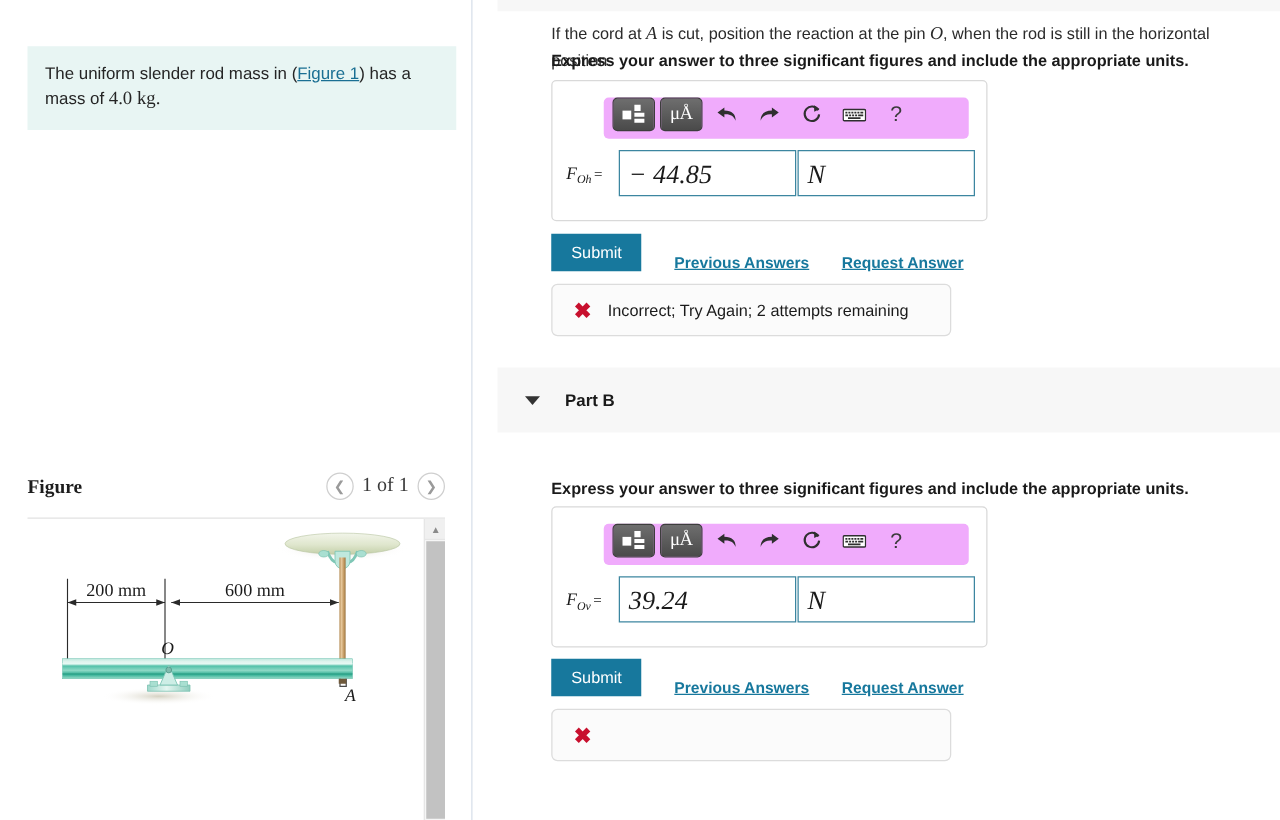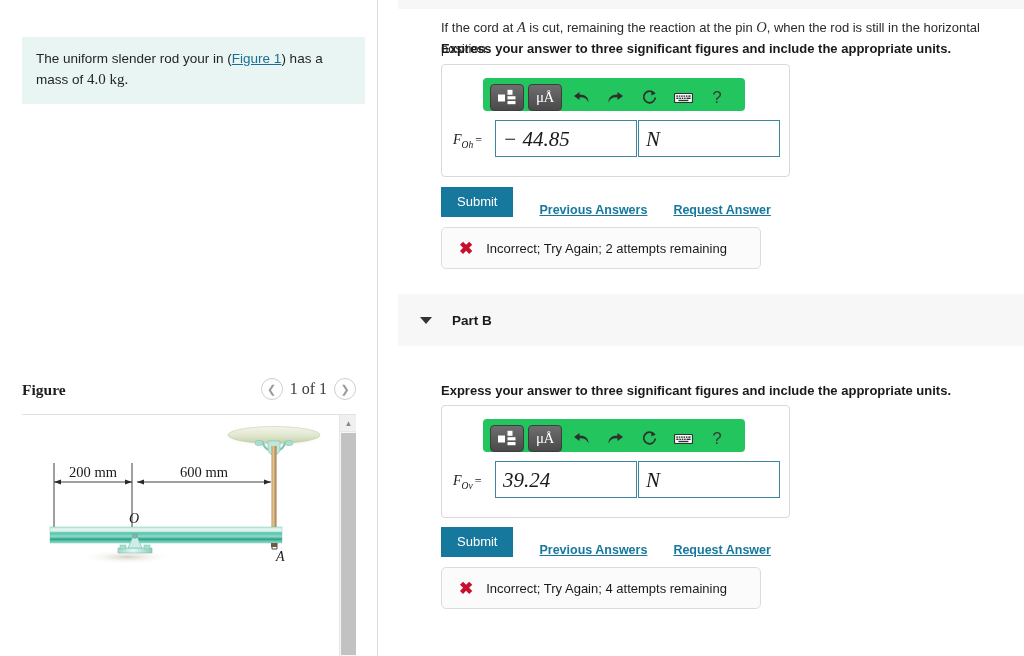--- a/index.html
+++ b/index.html
@@ -100,23 +100,23 @@
   .answer-card {
     position: absolute;
     border: 1px solid #d9d9d9; border-radius: 4px;
     background: #fff;
   }
   .answer-card.a { left: 62px; top: 64px; width: 349px; height: 113px; }
   .answer-card.b { left: 62px; top: 405px; width: 349px; height: 113px; }
 
   .mq-toolbar {
     position: absolute; left: 41px; top: 13px;
-    width: 262px; height: 33px;
-    background: #22c55e; border-radius: 4px;
-    display: flex; align-items: flex-end; padding-left: 7px; gap: 4px;
+    width: 292px; height: 33px;
+    background: #f0abfc; border-radius: 4px;
+    display: flex; align-items: flex-start; padding-left: 7px; gap: 4px;
   }
   .tb-btn {
     width: 34px; height: 27px; border-radius: 4px;
     background: linear-gradient(#6e6e6e, #4a4a4a);
     border: 1px solid #3d3d3d;
     display: flex; align-items: center; justify-content: center;
     cursor: pointer; color: #fff;
   }
   .tb-btn.units { font-family: "Liberation Serif", serif; font-size: 15px; letter-spacing: -0.5px; }
   .tb-icon {
@@ -182,21 +182,21 @@
   .q-bold.b { top: 383px; }
 </style>
 </head>
 <body>
 
 <div class="page">
 
   <div class="left-panel">
 
     <div class="problem-box">
-      <div class="problem-text"><span>The uniform slender rod your in (</span><span class="figure-link">Figure 1</span><span>) has a mass of </span><span class="mass-val">4.0 kg.</span></div>
+      <div class="problem-text"><span>The uniform slender rod mass in (</span><span class="figure-link">Figure 1</span><span>) has a mass of </span><span class="mass-val">4.0 kg.</span></div>
     </div>
 
     <div class="figure-header">
       <div class="figure-title">Figure</div>
       <div class="fig-nav">
         <div class="fig-arrow">❮</div>
         <div class="fig-count">1 of 1</div>
         <div class="fig-arrow">❯</div>
       </div>
     </div>
@@ -278,21 +278,21 @@
       <div class="fig-scrollbar">
         <div class="fig-scroll-up">▲</div>
         <div class="fig-scroll-thumb"></div>
       </div>
     </div>
   </div>
 
   <div class="right-panel">
     <div class="top-strip"></div>
 
-    <div class="q-text a"><span>If the cord at </span><span class="mvar">A</span><span> is cut, remaining the reaction at the pin </span><span class="mvar">O</span><span>, when the rod is still in the horizontal position.</span></div>
+    <div class="q-text a"><span>If the cord at </span><span class="mvar">A</span><span> is cut, position the reaction at the pin </span><span class="mvar">O</span><span>, when the rod is still in the horizontal position.</span></div>
 
     <div class="q-bold a">Express your answer to three significant figures and include the appropriate units.</div>
 
     <div class="answer-card a">
       <div class="mq-toolbar">
         <div class="tb-btn">
           <svg width="20" height="17" viewBox="0 0 20 17">
             <rect x="1" y="5.5" width="7" height="7" fill="#fff"></rect>
             <rect x="10.5" y="0.8" width="5" height="5" fill="#fff"></rect>
             <rect x="10.5" y="7.2" width="8" height="3.2" fill="#fff"></rect>
@@ -419,16 +419,15 @@
     </div>
 
     <div class="submit-row b">
       <button class="btn-submit">Submit</button>
       <span class="link-ans">Previous Answers</span>
       <span class="link-ans">Request Answer</span>
     </div>
 
     <div class="feedback b">
       <span class="x-mark">✖</span>
-      <span class="fb-text">Incorrect; Try Again; 4 attempts remaining</span>
     </div>
   </div>
 </div>
 
 </body></html>

